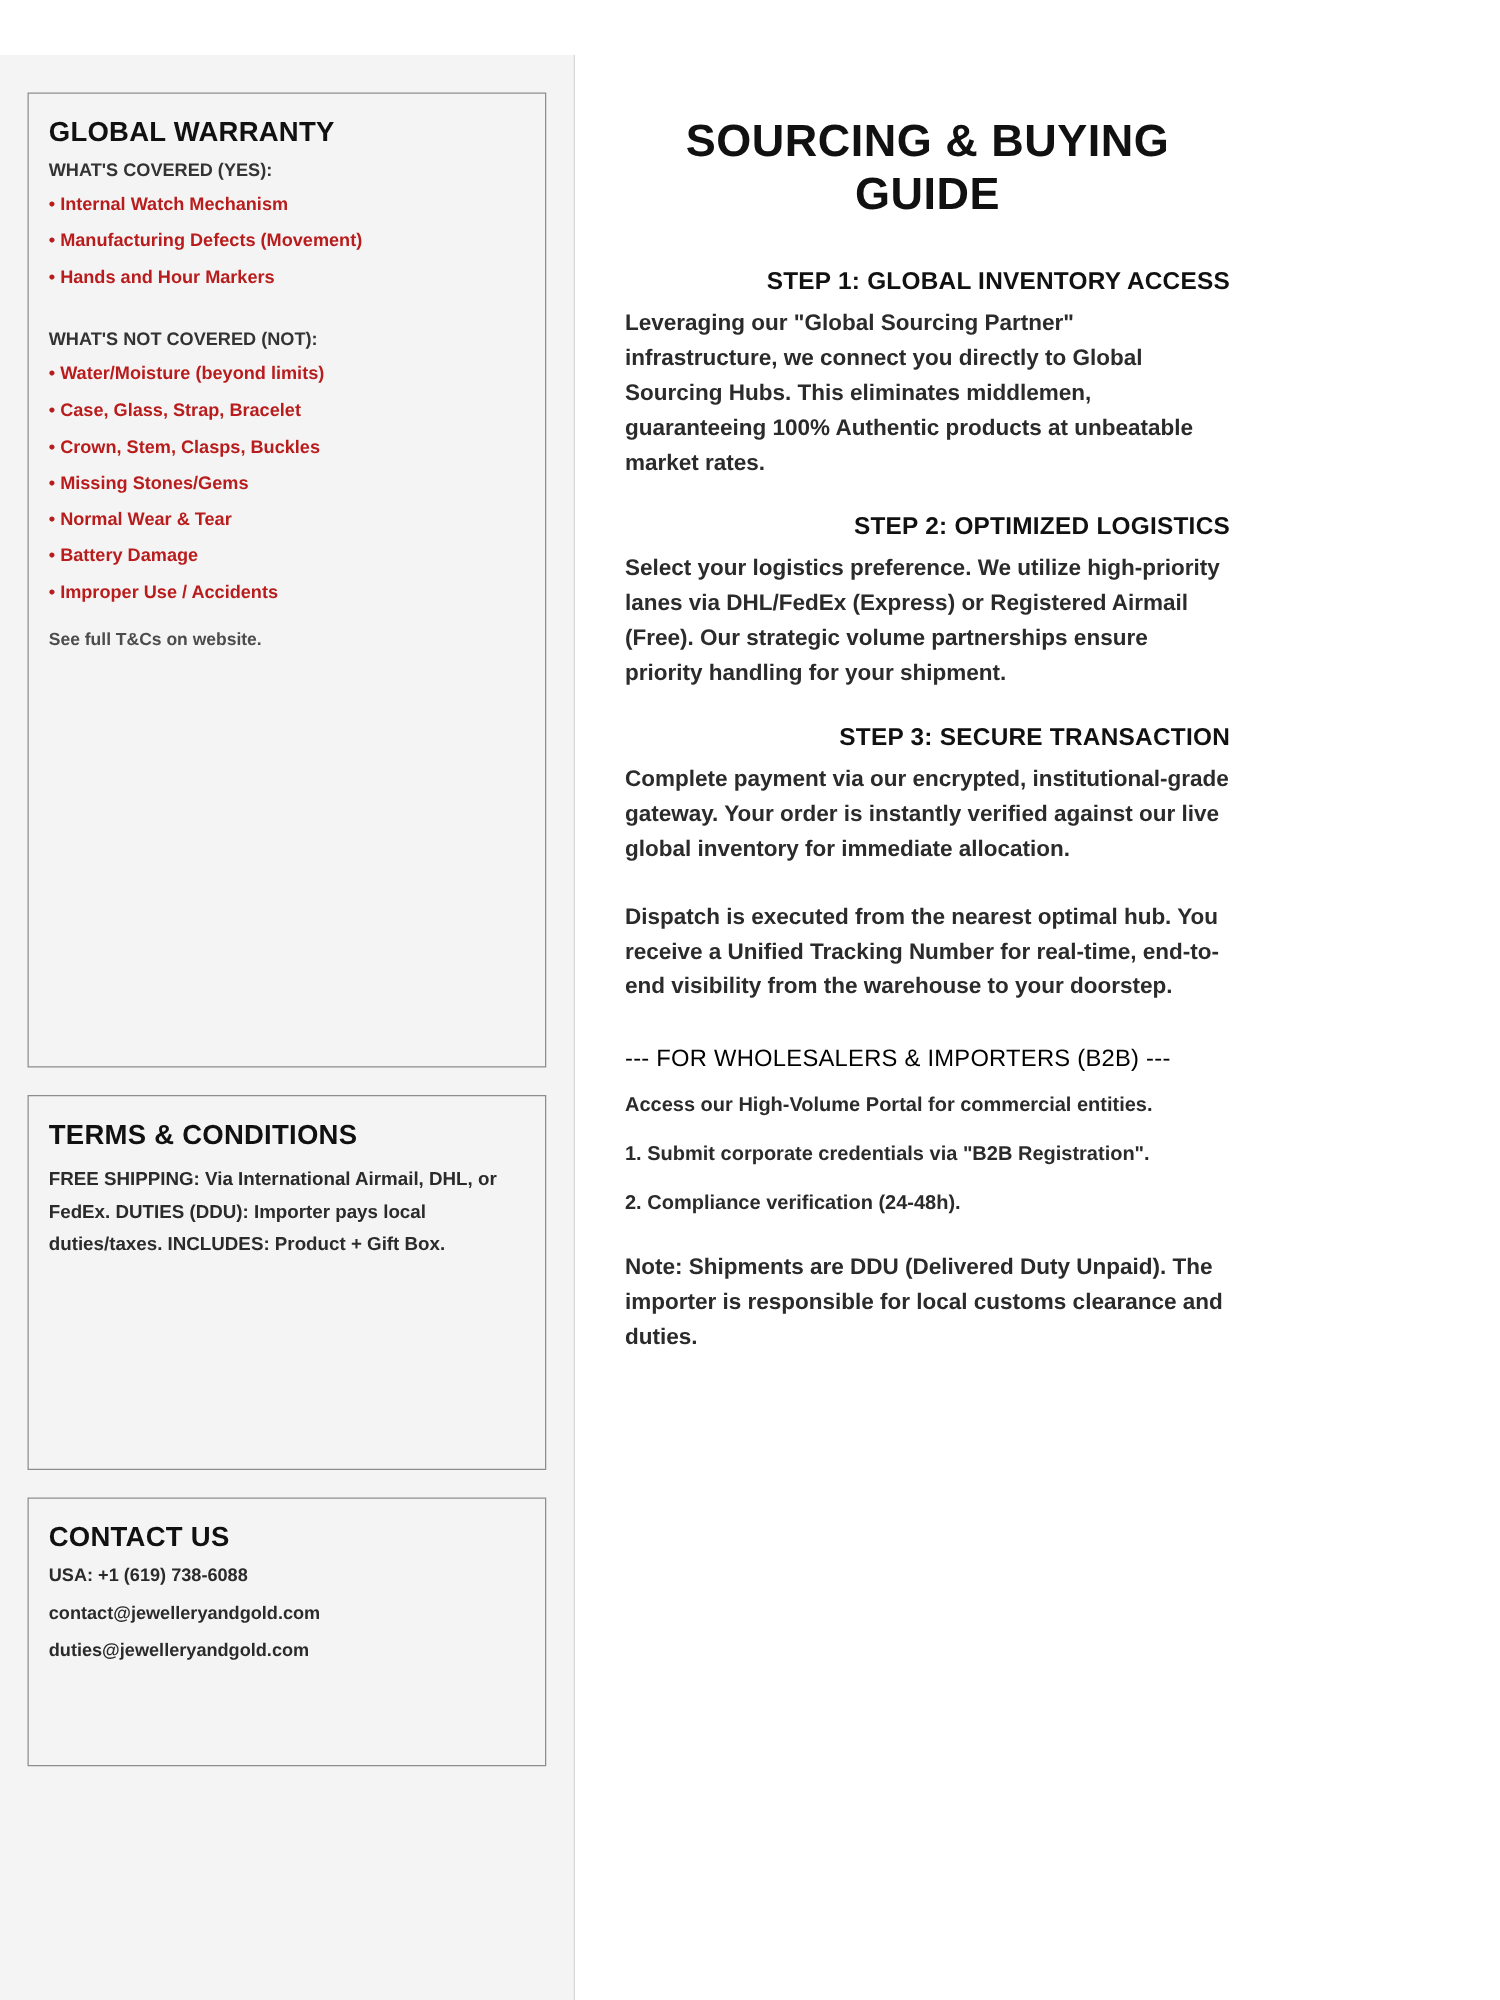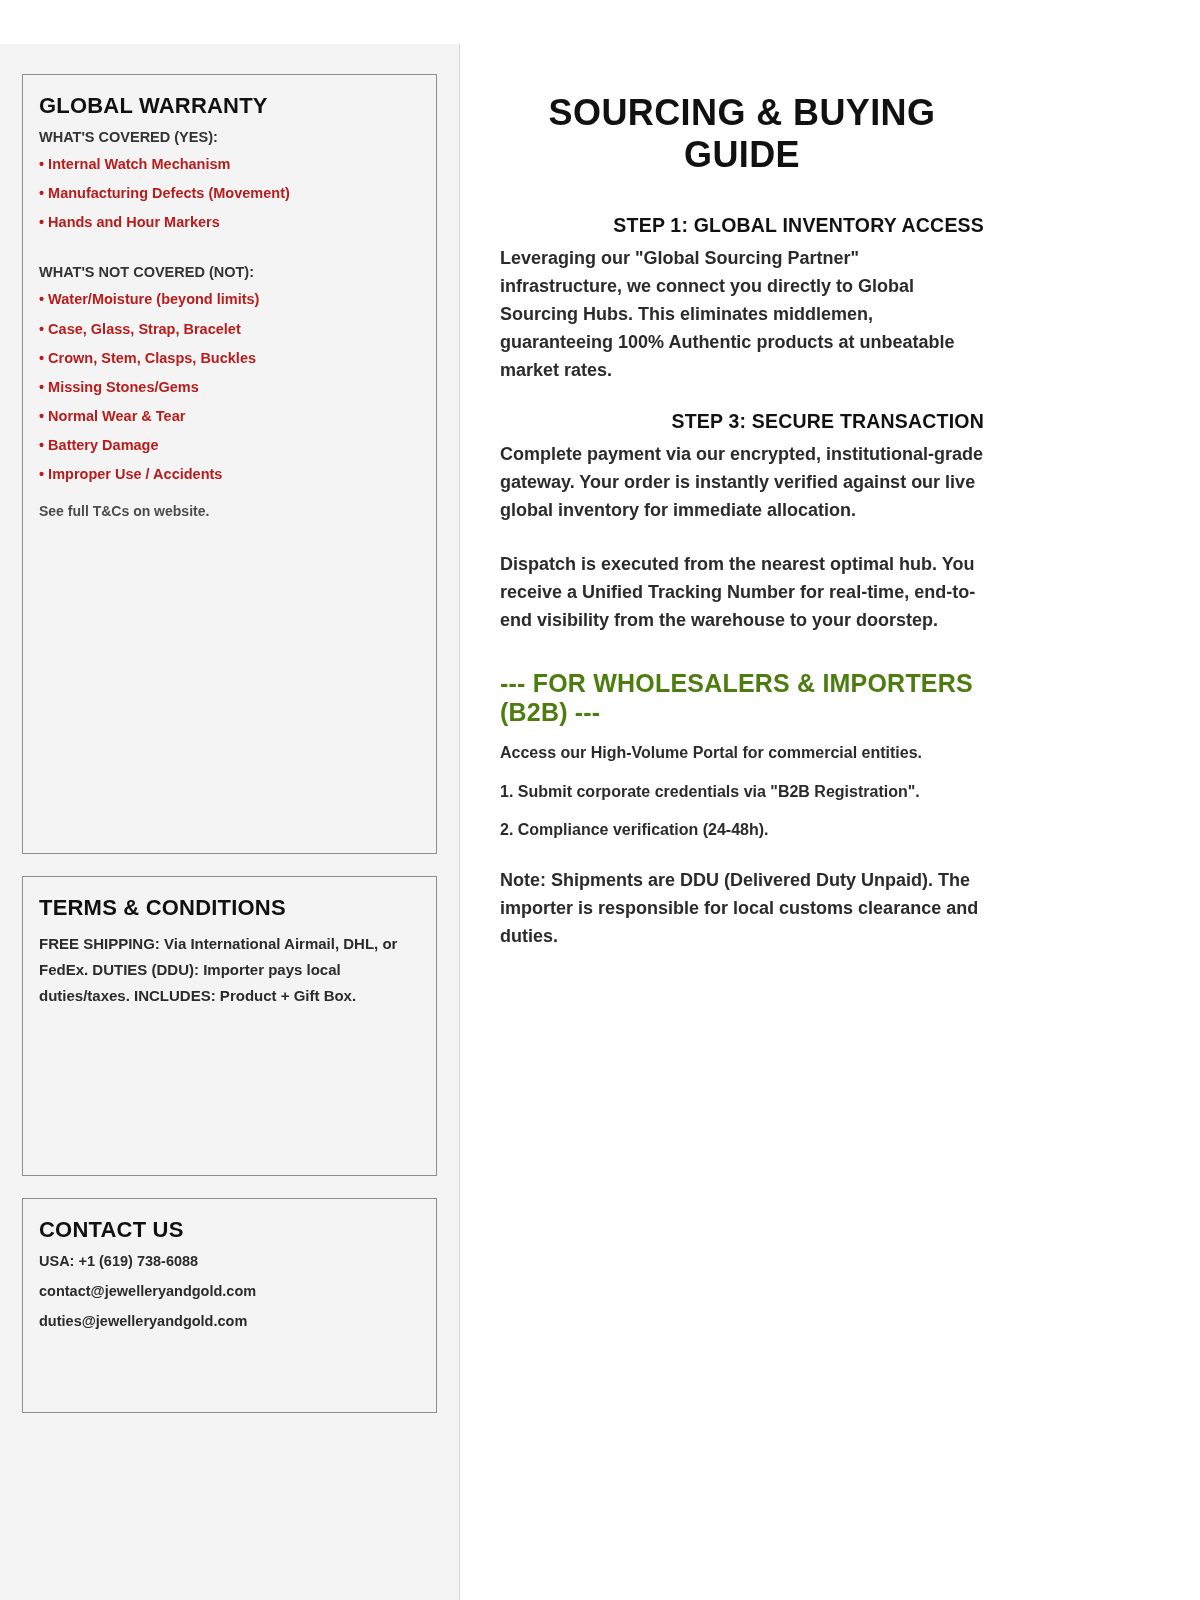--- a/index.html
+++ b/index.html
@@ -119,23 +119,23 @@
     text-align: right;
   }
   .step-body {
     font-size: 18px;
     font-weight: bold;
     color: #2b2b2b;
     line-height: 1.55;
     margin: 0;
   }
   .b2b-title {
-    font-size: 25px;
-    font-weight: bold;
-    color: #4d7c0f;
+    font-size: 19px;
+    font-weight: normal;
+    color: #000000;
     margin: 34px 0 14px 0;
     letter-spacing: 0.2px;
   }
   .b2b-line {
     font-size: 16px;
     font-weight: bold;
     color: #2b2b2b;
     line-height: 1.55;
     margin: 0 0 14px 0;
   }
@@ -200,20 +200,24 @@
 
   <div class="right-col">
 
     <h1 class="main-title">SOURCING &amp; BUYING GUIDE</h1>
 
     <div class="step">
       <div class="step-title">STEP 1: GLOBAL INVENTORY ACCESS</div>
       <p class="step-body">Leveraging our "Global Sourcing Partner" infrastructure, we connect you directly to Global Sourcing Hubs. This eliminates middlemen, guaranteeing 100% Authentic products at unbeatable market rates.</p>
     </div>
 
+    <div class="step">
+      <div class="step-title">STEP 2: OPTIMIZED LOGISTICS</div>
+      <p class="step-body">Select your logistics preference. We utilize high-priority lanes via DHL/FedEx (Express) or Registered Airmail (Free). Our strategic volume partnerships ensure priority handling for your shipment.</p>
+    </div>
 
     <div class="step">
       <div class="step-title">STEP 3: SECURE TRANSACTION</div>
       <p class="step-body">Complete payment via our encrypted, institutional-grade gateway. Your order is instantly verified against our live global inventory for immediate allocation.</p>
     </div>
 
     <div class="step">
       <p class="step-body">Dispatch is executed from the nearest optimal hub. You receive a Unified Tracking Number for real-time, end-to-end visibility from the warehouse to your doorstep.</p>
     </div>
 

